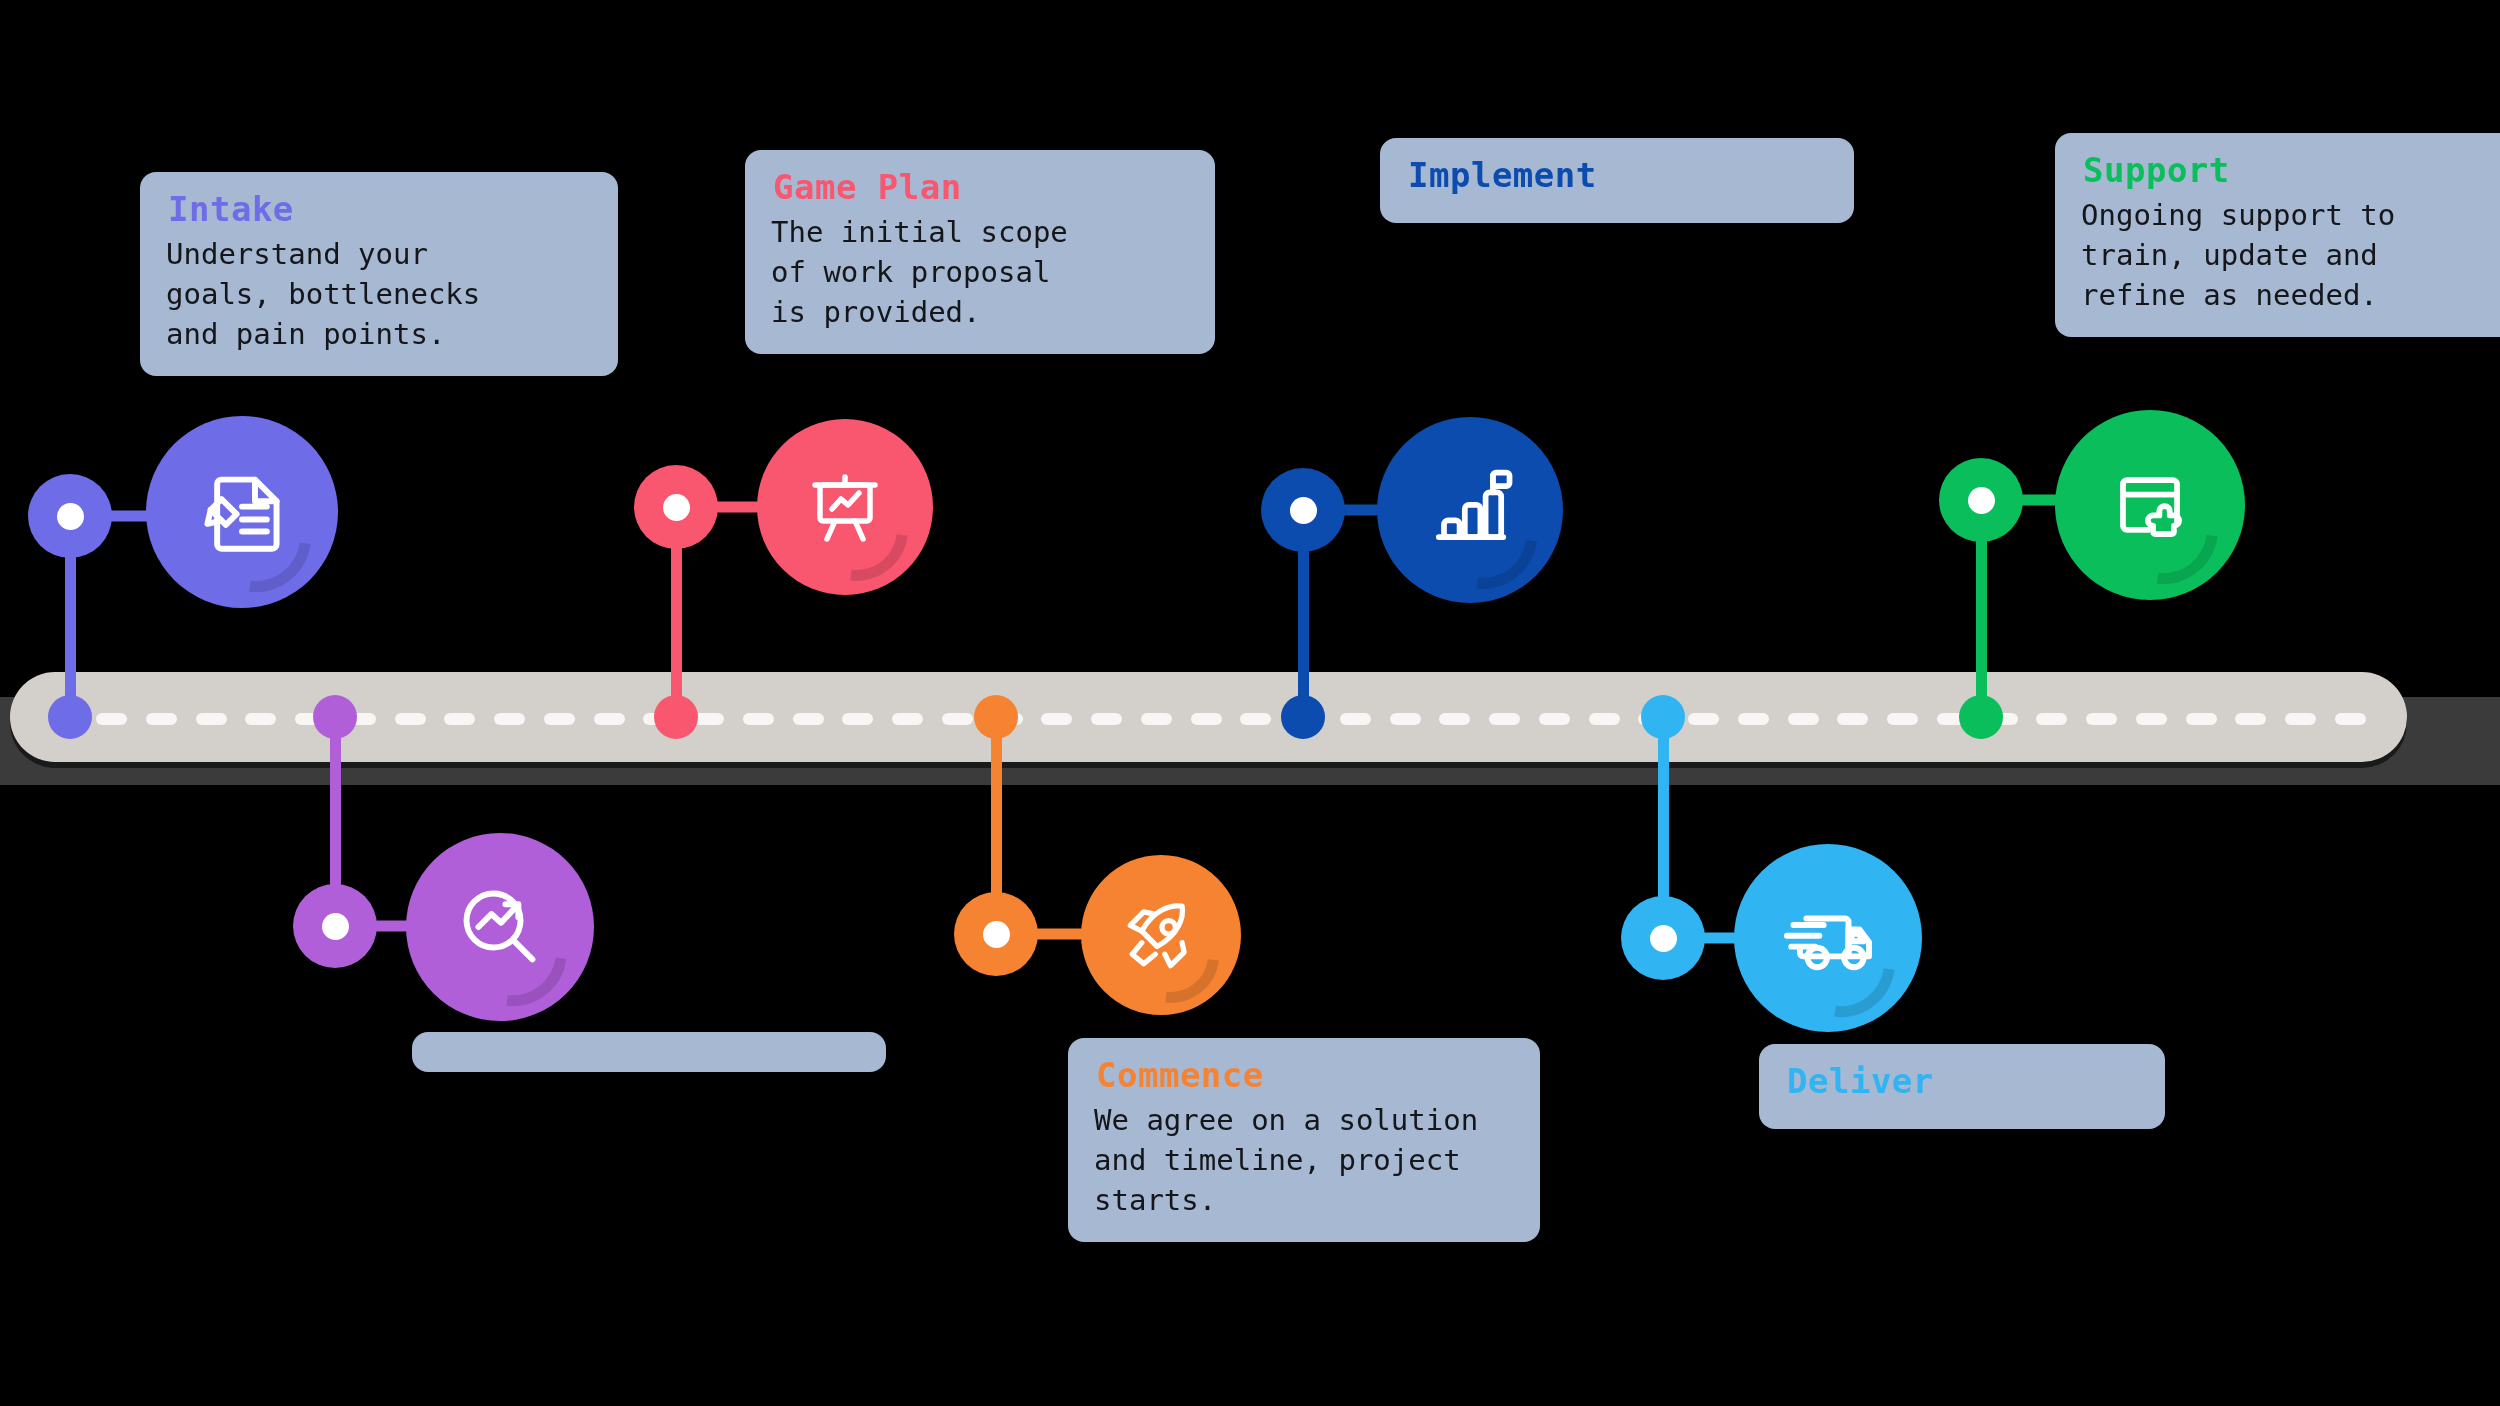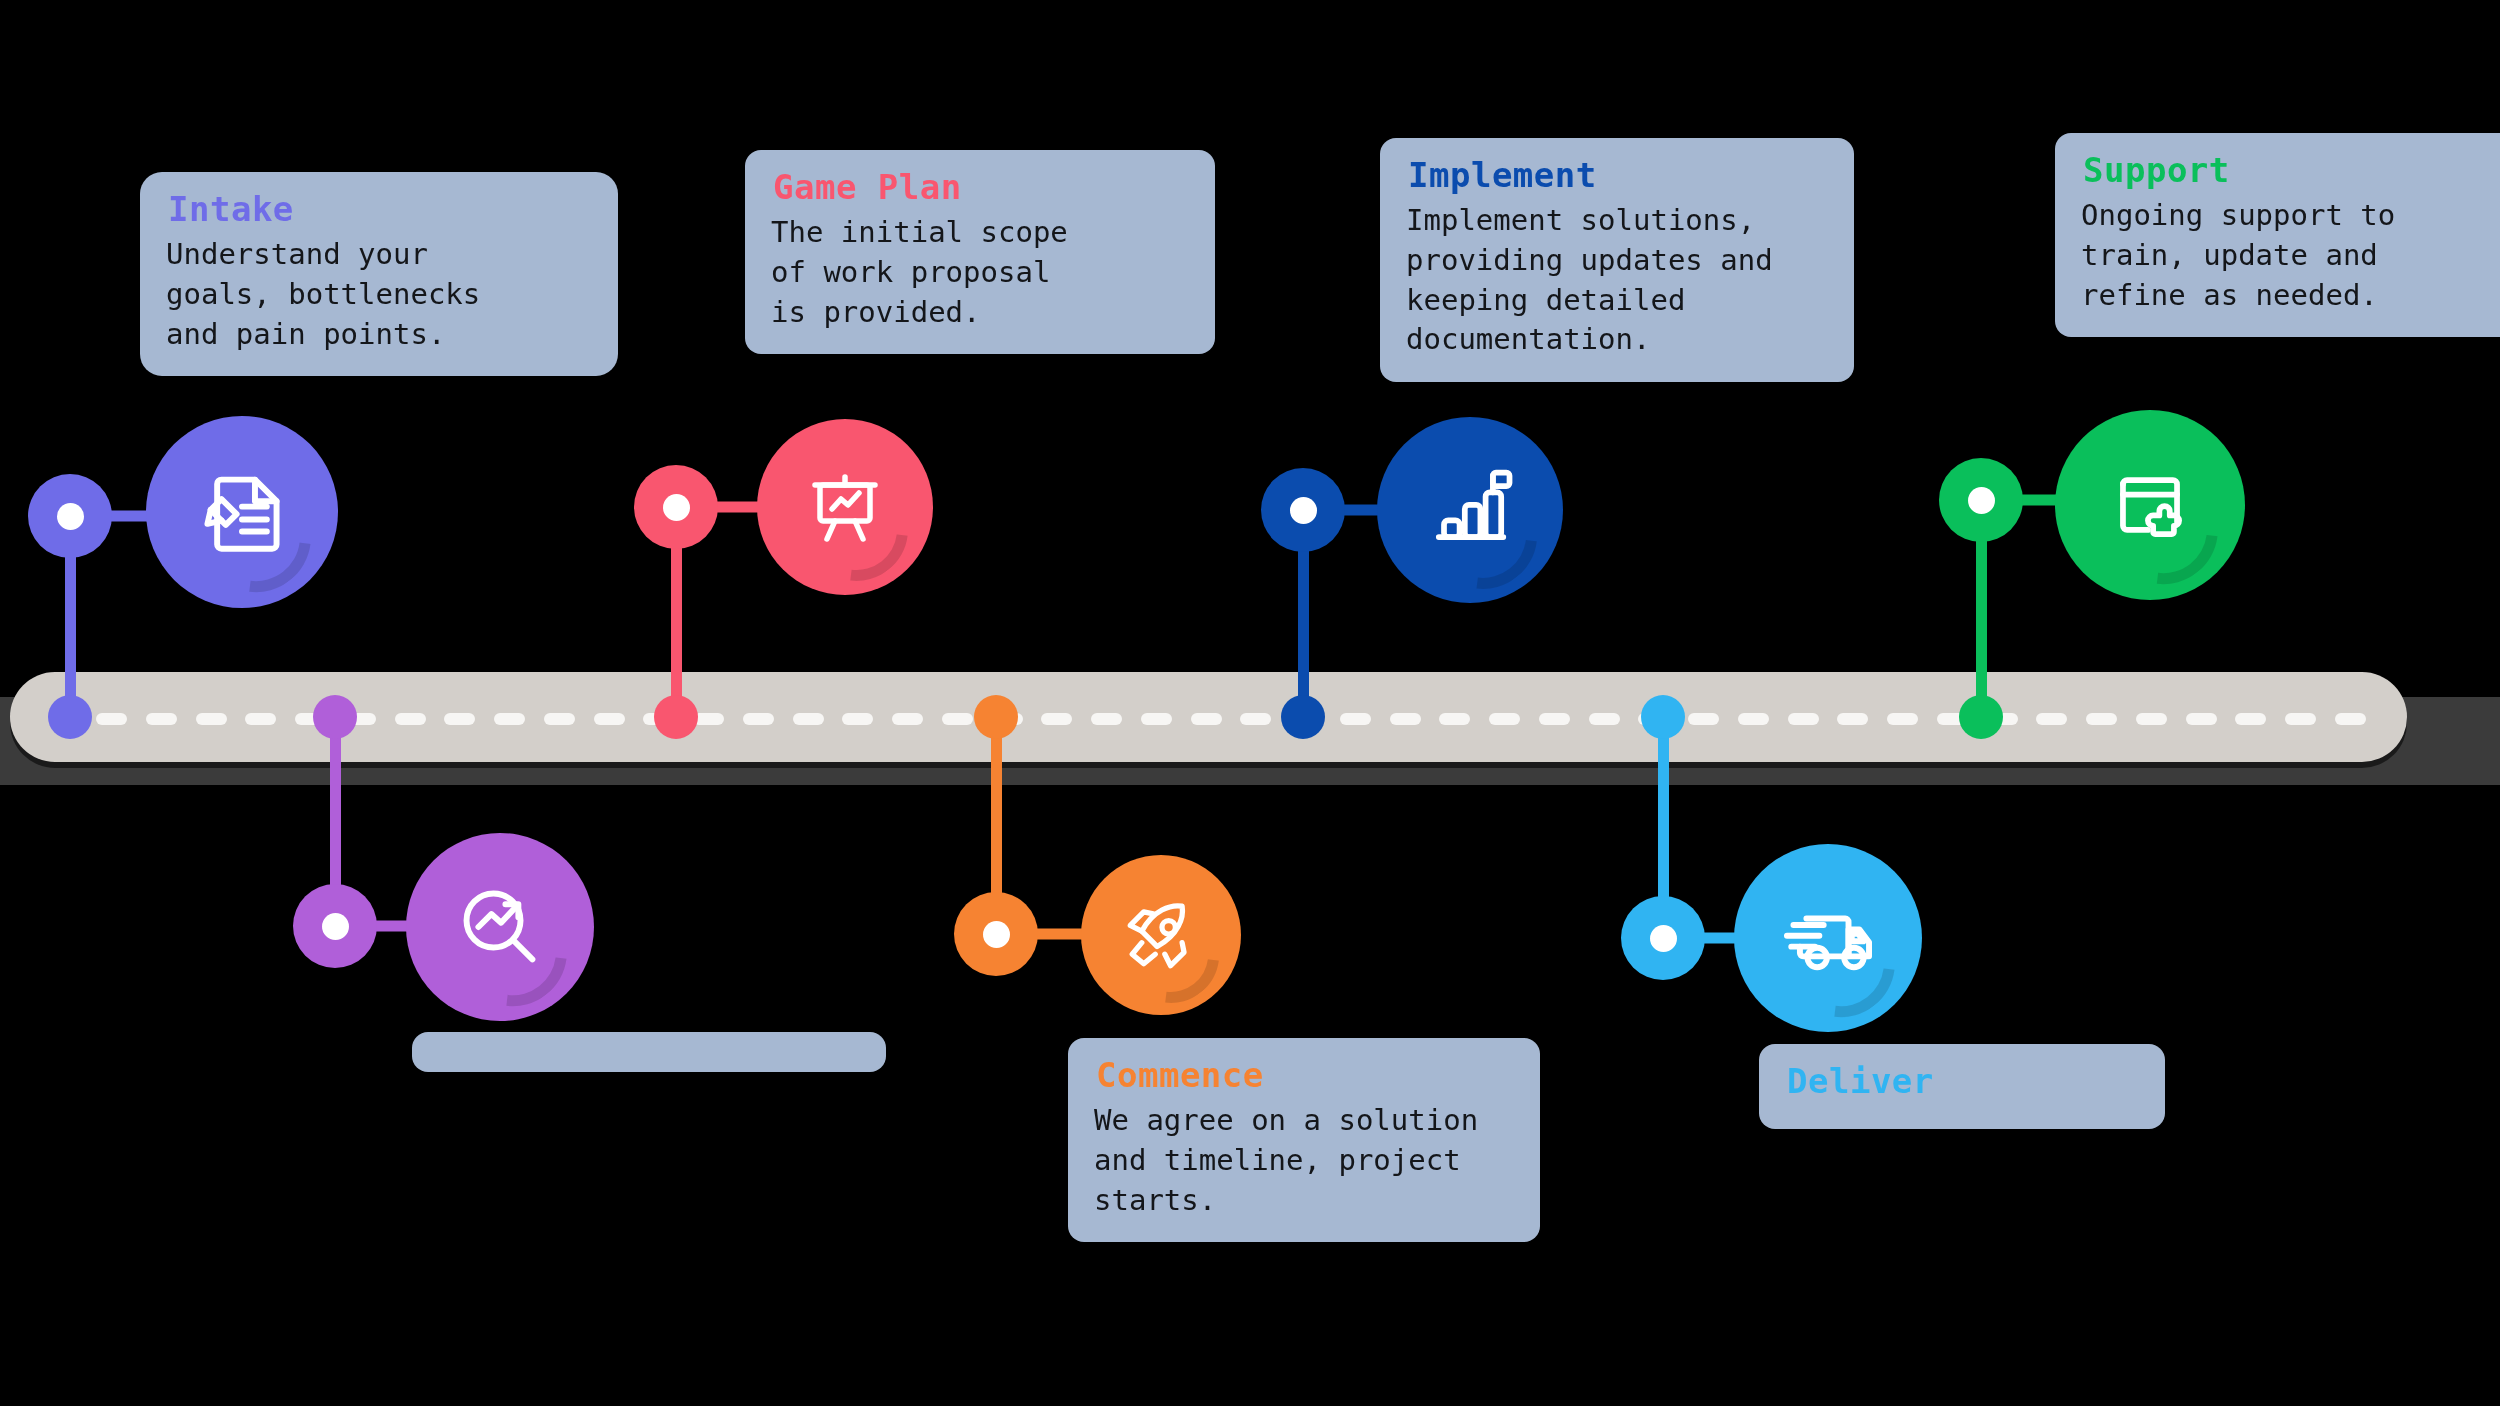--- a/index.html
+++ b/index.html
@@ -335,21 +335,21 @@
           <svg width="104" height="104" viewBox="0 0 100 100">
       <path d="M24 30 a4 4 0 0 1 4 -4 h44 a4 4 0 0 1 4 4 v36" stroke="#ffffff" fill="none" stroke-width="5.5" stroke-linecap="round" stroke-linejoin="round"></path>
       <path d="M24 30 v40 a4 4 0 0 0 4 4 h20" stroke="#ffffff" fill="none" stroke-width="5.5" stroke-linecap="round" stroke-linejoin="round"></path>
       <path d="M24 40 h52" stroke="#ffffff" fill="none" stroke-width="5.5" stroke-linecap="round" stroke-linejoin="round"></path>
       <path d="M59 56 a5 5 0 0 1 10 0 v4 h4 a5 5 0 0 1 0 10 v6 a2 2 0 0 1 -2 2 h-16 a2 2 0 0 1 -2 -2 v-6 a5 5 0 0 1 0 -10 h6 z" stroke="#ffffff" fill="none" stroke-width="5.5" stroke-linecap="round" stroke-linejoin="round"></path>
     </svg>
         </span>
       </div>
     </div>
   <div id="cards">
-      <div class="card" style="left: 140px; top: 172px; width: 478px; border-radius: 22px;">
+      <div class="card" style="left: 140px; top: 172px; width: 478px;">
         <div class="card-title" style="color: rgb(111, 108, 232);">Intake</div>
         <div class="card-body">Understand your
 goals, bottlenecks
 and pain points.</div>
       </div>
       <div class="card" style="left: 412px; top: 1032px; width: 474px;">
       </div>
       <div class="card" style="left: 745px; top: 150px; width: 470px;">
         <div class="card-title" style="color: rgb(249, 86, 111);">Game Plan</div>
         <div class="card-body">The initial scope
@@ -357,24 +357,20 @@
 is provided.</div>
       </div>
       <div class="card" style="left: 1068px; top: 1038px; width: 472px;">
         <div class="card-title" style="color: rgb(246, 131, 50);">Commence</div>
         <div class="card-body">We agree on a solution
 and timeline, project
 starts.</div>
       </div>
       <div class="card" style="left: 1380px; top: 138px; width: 474px;">
         <div class="card-title" style="color: rgb(11, 76, 174);">Implement</div>
-        <div class="card-body">Implement solutions,
-providing updates and
-keeping detailed
-documentation.</div>
       </div>
       <div class="card" style="left: 1735px; top: 1044px; width: 406px; margin-left: 24px;">
         <div class="card-title" style="color: rgb(48, 180, 242);">Deliver</div>
       </div>
       <div class="card" style="left: 2055px; top: 133px; width: 500px;">
         <div class="card-title" style="color: rgb(10, 191, 91);">Support</div>
         <div class="card-body">Ongoing support to
 train, update and
 refine as needed.</div>
       </div>

